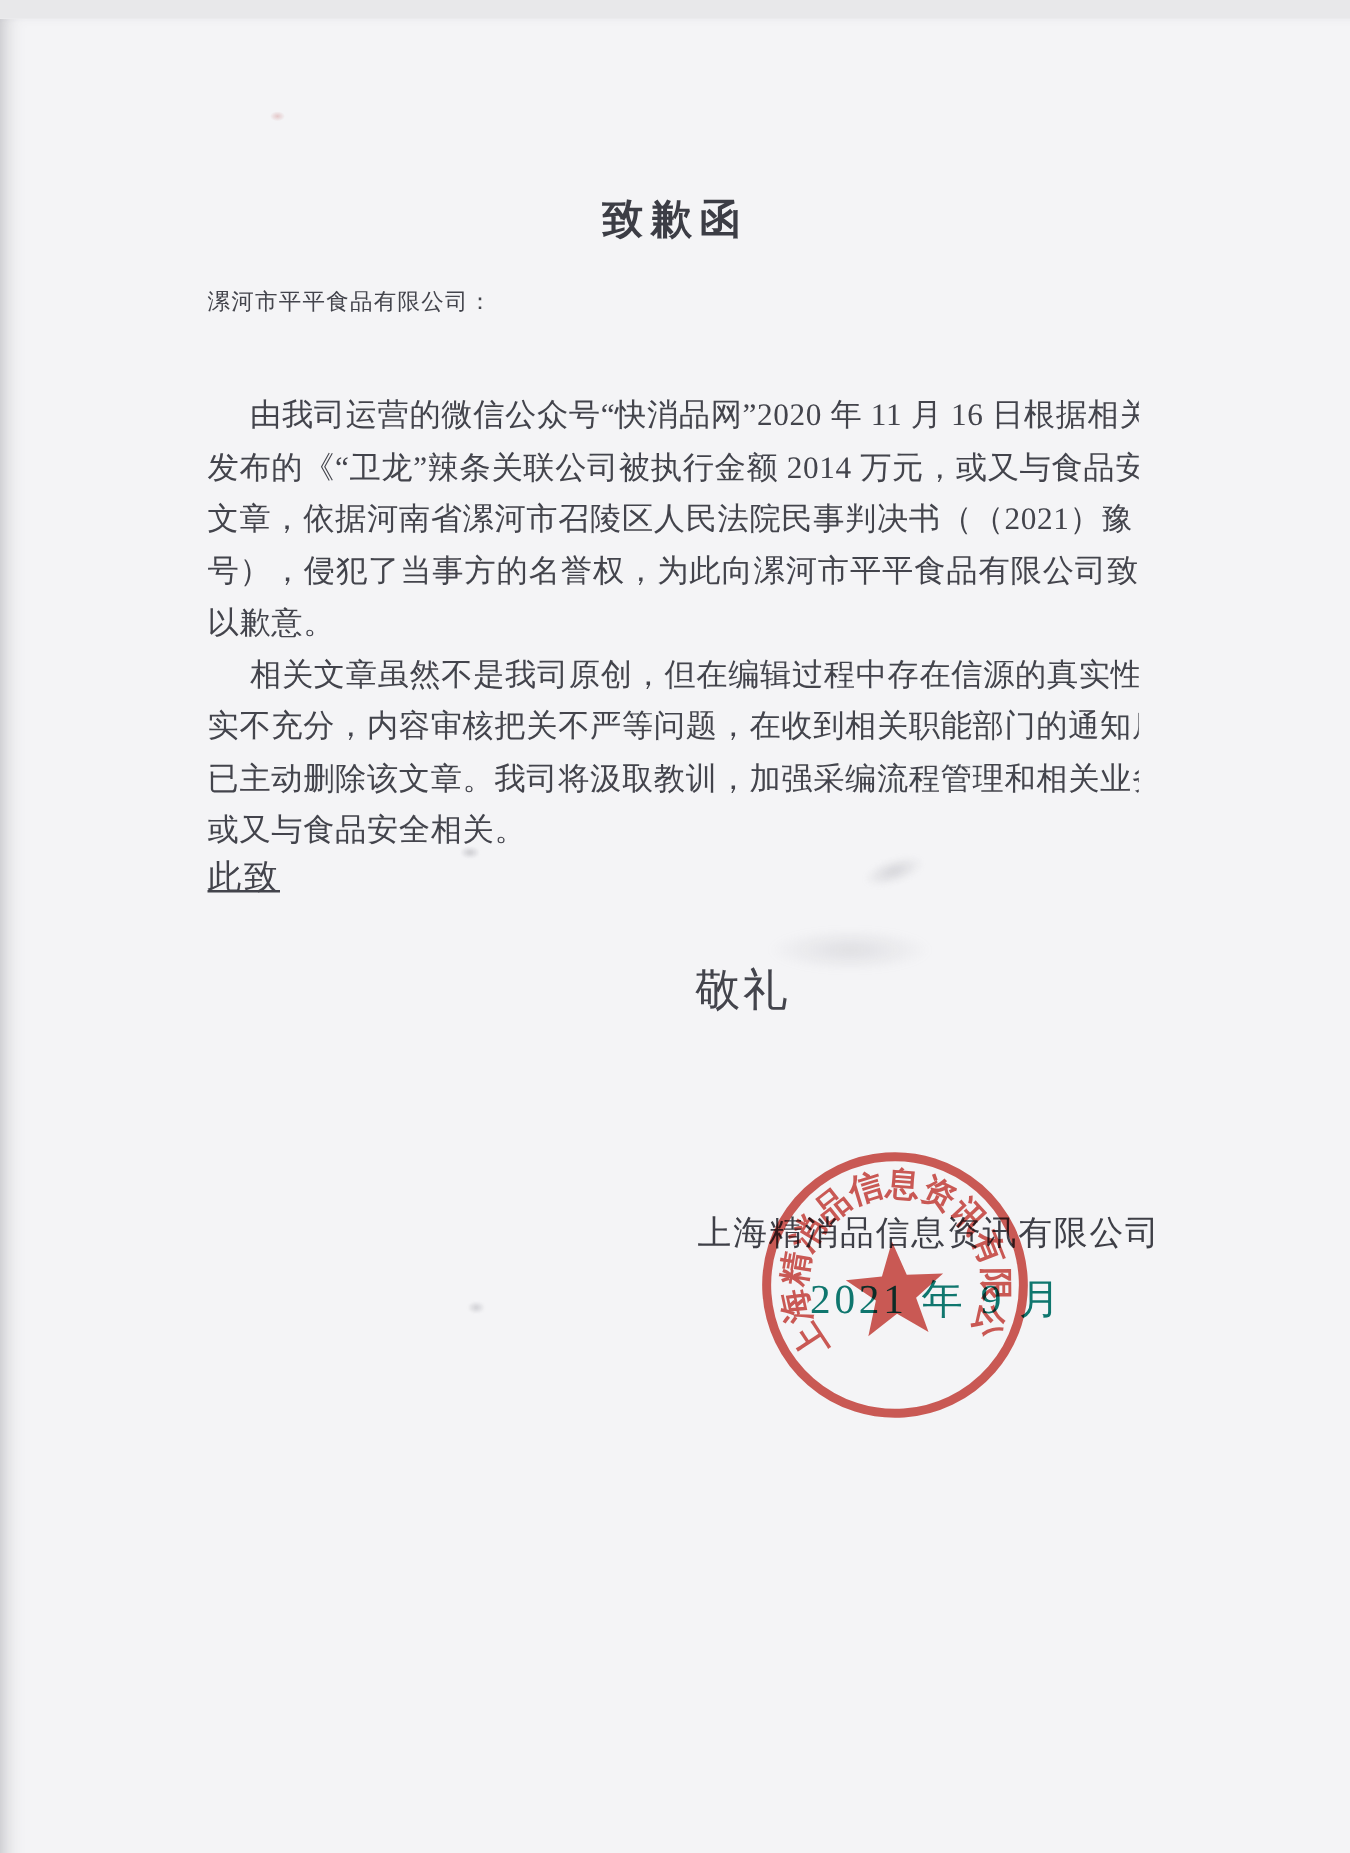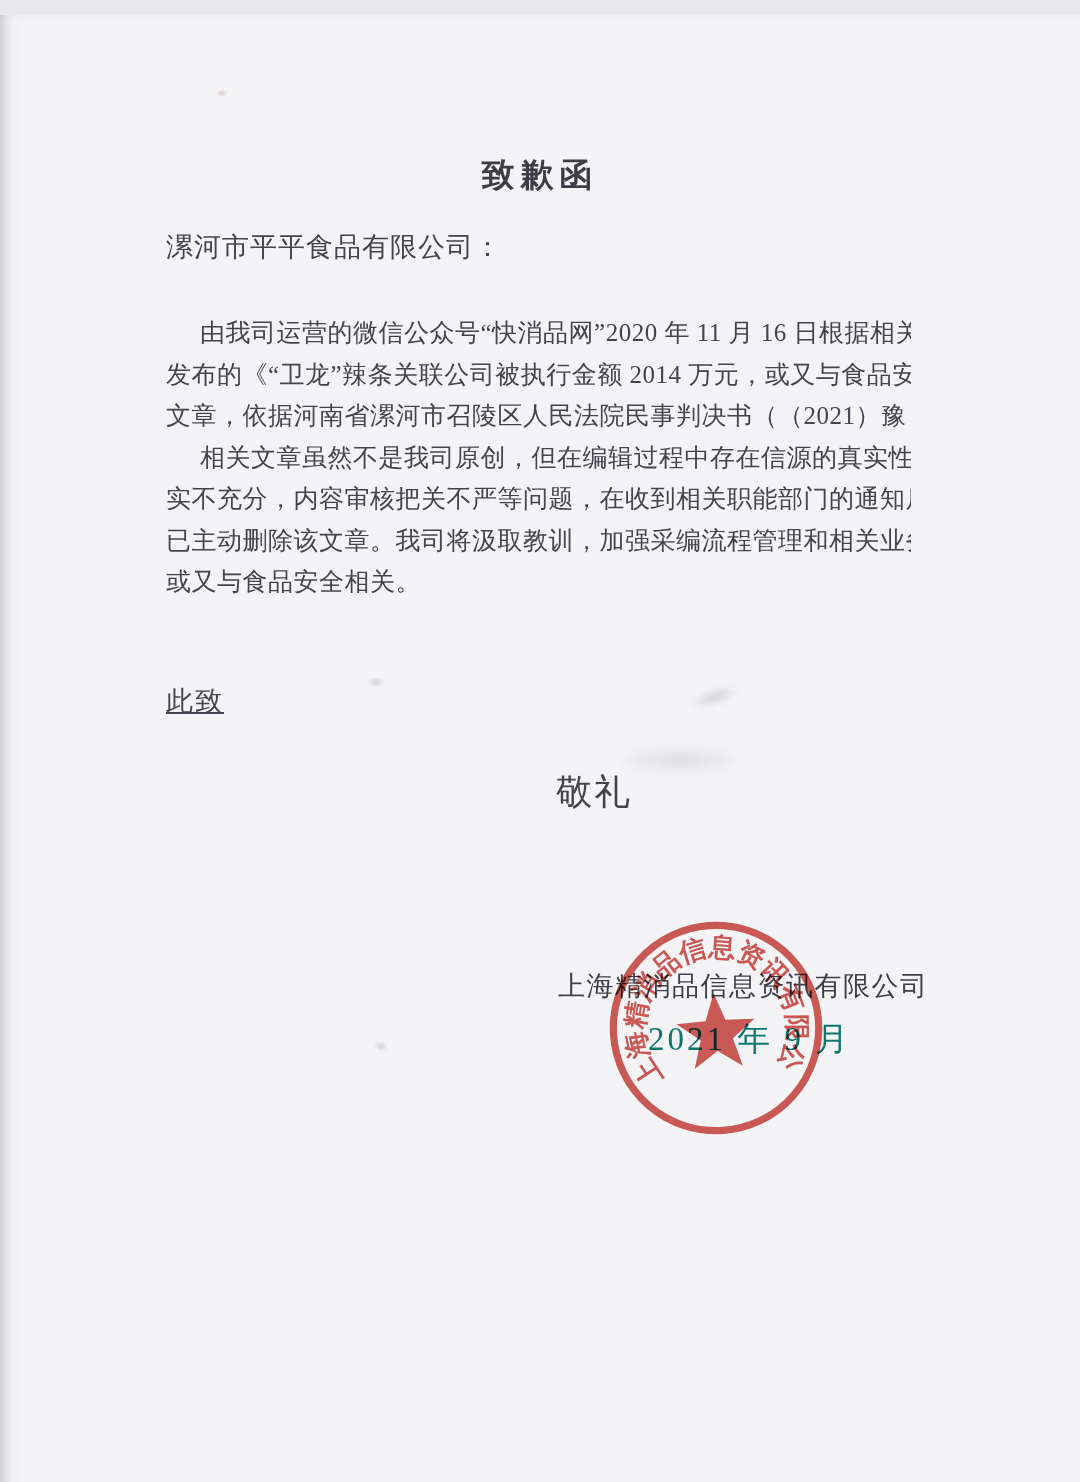--- a/index.html
+++ b/index.html
@@ -15,21 +15,21 @@
                inset -6px 0 10px -8px rgba(120,120,130,.25);
     padding-left:40px;
   }
   .title{
     position:absolute;left:0;top:138px;width:1080px;
     text-align:center;font-size:33px;font-weight:700;
     letter-spacing:6px;color:#3c3d45;
   }
   .recipient{
     position:absolute;left:166px;top:214px;
-    font-size:27px;letter-spacing:1px;
+    font-size:18px;letter-spacing:1px;
   }
   .body-block{
     position:absolute;left:166px;top:297px;width:745px;
     font-size:25px;line-height:41.5px;
   }
   .bline{
     text-align:justify;text-align-last:justify;
     overflow:hidden;white-space:nowrap;letter-spacing:.5px;
   }
   .bline.lastline{text-align-last:left;white-space:normal;}
@@ -79,20 +79,21 @@
 <div class="page">
 
   <div class="title">致歉函</div>
 
   <div class="recipient">漯河市平平食品有限公司：</div>
 
   <div class="body-block">
     <div class="bline indent">由我司运营的微信公众号“快消品网”2020 年 11 月 16 日根据相关信源编辑</div>
     <div class="bline">发布的《“卫龙”辣条关联公司被执行金额 2014 万元，或又与食品安全相关》的</div>
     <div class="bline">文章，依据河南省漯河市召陵区人民法院民事判决书（（2021）豫 1104 民初 1703</div>
+    <div class="bline lastline">号），侵犯了当事方的名誉权，为此向漯河市平平食品有限公司致以歉意。</div>
     <div class="bline indent">相关文章虽然不是我司原创，但在编辑过程中存在信源的真实性和权威性核</div>
     <div class="bline">实不充分，内容审核把关不严等问题，在收到相关职能部门的通知后的第一时间</div>
     <div class="bline">已主动删除该文章。我司将汲取教训，加强采编流程管理和相关业务培训，共同</div>
     <div class="bline lastline">或又与食品安全相关。</div>
   </div>
 
   <div class="closing">此致</div>
   <div class="salutation">敬礼</div>
 
   <div class="signer">上海精消品信息资讯有限公司</div>

